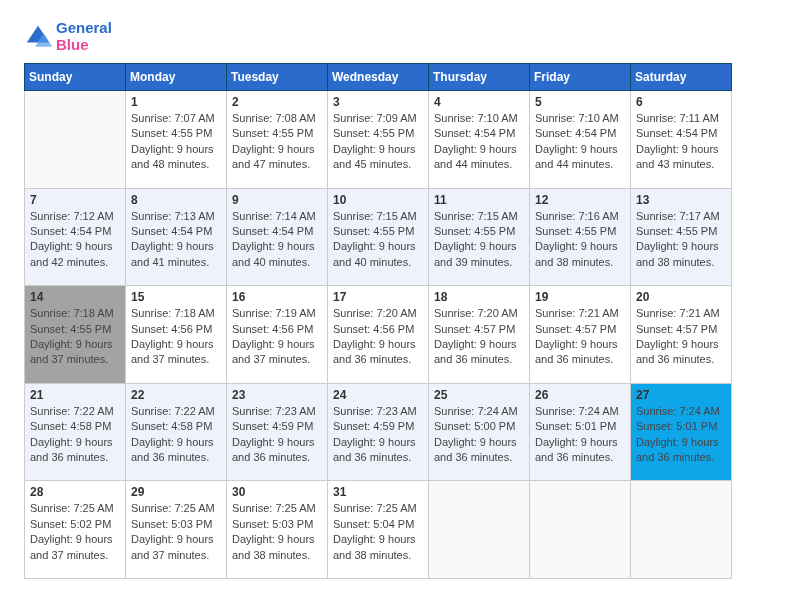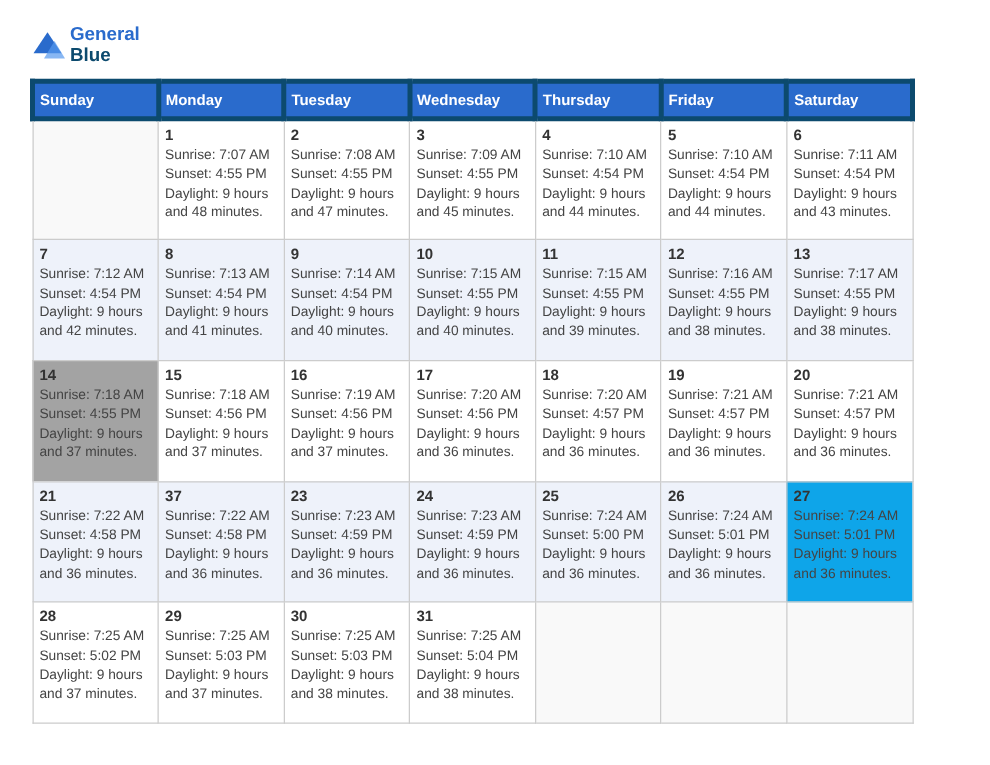--- a/index.html
+++ b/index.html
@@ -66,21 +66,21 @@
       border-collapse: collapse;
       table-layout: fixed;
     }
     thead tr th {
       background-color: #2a6bcc;
       color: #fff;
       font-size: 12px;
       font-weight: bold;
       padding: 6px 4px;
       text-align: left;
-      border: 4px solid #0c4a6e;
+      border: 1px solid #0c4a6e;
     }
     tbody tr td {
       vertical-align: top;
       border: 1px solid #ccc;
       padding: 4px 5px;
       font-size: 9.5px;
       color: #333;
       height: 88px;
     }
     tbody tr td.empty {
@@ -110,21 +110,21 @@
 
 <div class="page">
   <div class="header">
     <div class="logo">
       <svg class="logo-icon" viewBox="0 0 40 40">
         <polygon points="20,4 36,28 4,28" fill="#2a6bcc"></polygon>
         <polygon points="28,14 40,34 16,34" fill="#5599ee" opacity="0.7"></polygon>
       </svg>
       <div class="logo-text">
         <div><span>General</span></div>
-        <div style="color:#0c4a6e;">Blue</div>
+        <div style="color:#ec4899;">Blue</div>
       </div>
     </div>
     <div class="title-block">
       <div class="month-title"></div>
       <div class="location"></div>
     </div>
   </div>
 
   <table class="calendar">
     <thead>
@@ -226,21 +226,21 @@
             <span class="day-number">20</span>
             <div class="day-info">Sunrise: 7:21 AM<br>Sunset: 4:57 PM<br>Daylight: 9 hours and 36 minutes.</div>
           </td>
         </tr>
         <tr>
           <td style="background: rgb(238, 242, 250);">
             <span class="day-number">21</span>
             <div class="day-info">Sunrise: 7:22 AM<br>Sunset: 4:58 PM<br>Daylight: 9 hours and 36 minutes.</div>
           </td>
           <td style="background: rgb(238, 242, 250);">
-            <span class="day-number">37</span>
+            <span class="day-number">22</span>
             <div class="day-info">Sunrise: 7:22 AM<br>Sunset: 4:58 PM<br>Daylight: 9 hours and 36 minutes.</div>
           </td>
           <td style="background: rgb(238, 242, 250);">
             <span class="day-number">23</span>
             <div class="day-info">Sunrise: 7:23 AM<br>Sunset: 4:59 PM<br>Daylight: 9 hours and 36 minutes.</div>
           </td>
           <td style="background: rgb(238, 242, 250);">
             <span class="day-number">24</span>
             <div class="day-info">Sunrise: 7:23 AM<br>Sunset: 4:59 PM<br>Daylight: 9 hours and 36 minutes.</div>
           </td>

